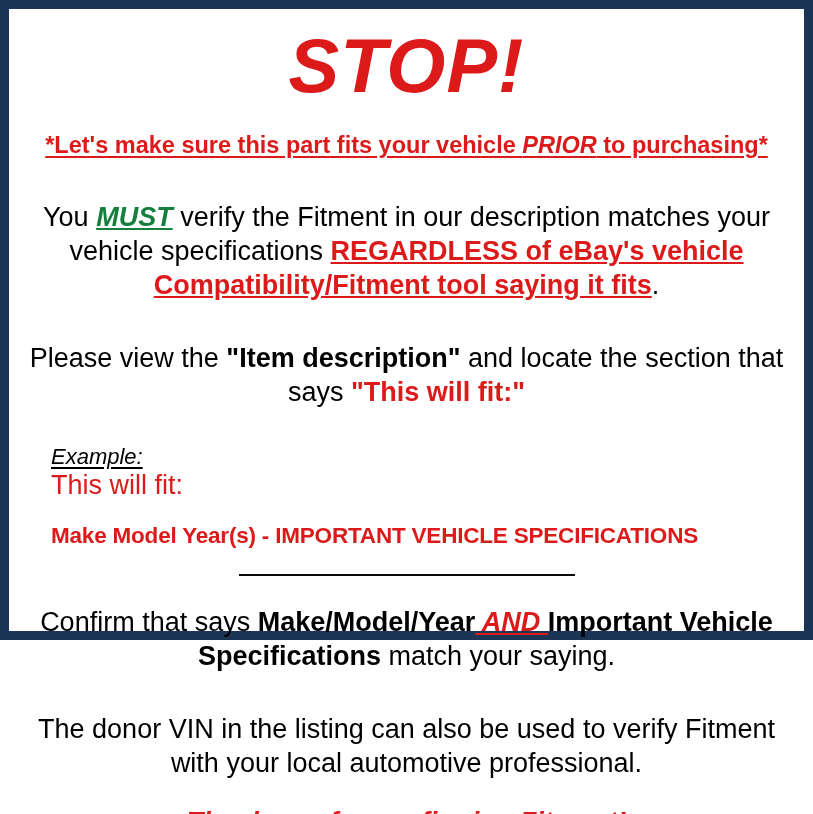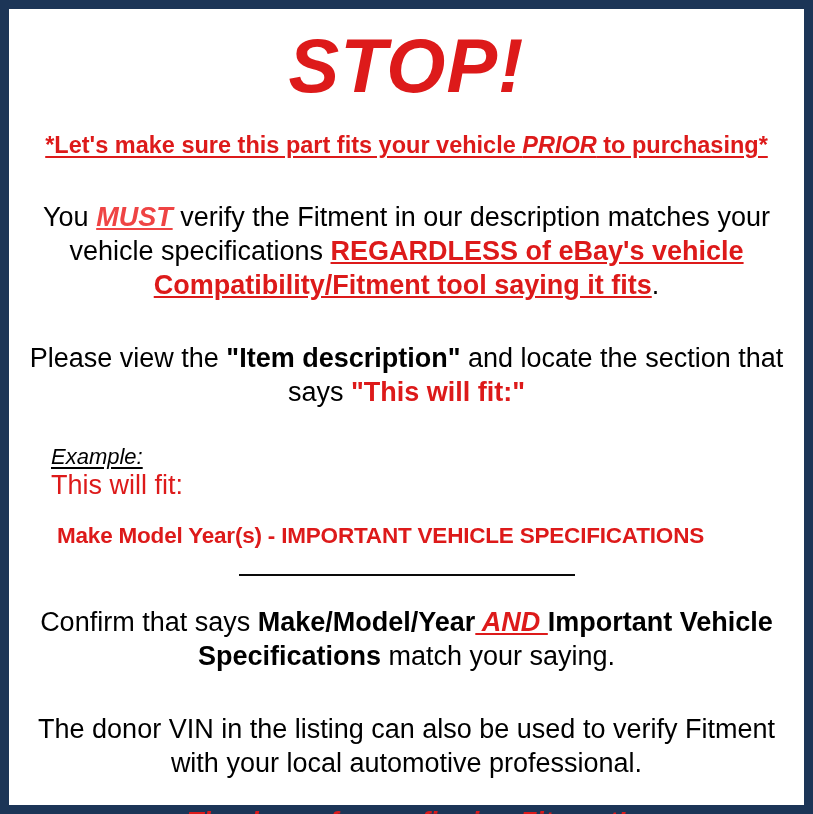--- a/index.html
+++ b/index.html
@@ -10,21 +10,21 @@
   body {
     width: 813px;
     height: 814px;
     overflow: hidden;
     font-family: "Liberation Sans", sans-serif;
   }
 
   #notice-card {
     box-sizing: border-box;
     width: 813px;
-    height: 814px;
+    height: 640px;
     border: 9px solid #1c3557;
     background: #ffffff;
     position: relative;
     text-align: center;
     color: #000000;
   }
   .i   { font-style: italic; }
 
   
   #stop-headline {
@@ -140,31 +140,31 @@
 
 <div id="notice-card" style="border-color: rgb(28, 53, 87); background: rgb(255, 255, 255);">
 
   <div id="stop-headline" style="color: rgb(221, 26, 26);">STOP!</div>
 
   <div id="tagline" style="color: rgb(221, 26, 26);">
     <span>*Let's make sure this part fits your vehicle </span><span class="i">PRIOR</span><span> to purchasing*</span>
   </div>
 
   <p class="body-para" id="para-must">
-    <span>You </span><span class="hot-ital" style="color: #ef4444; text-align: center;">MUST</span><span> verify the Fitment in our description matches your vehicle specifications </span><span class="hot" style="color: rgb(221, 26, 26);">REGARDLESS of eBay's vehicle Compatibility/Fitment tool saying it fits</span><span>.</span>
+    <span>You </span><span class="hot-ital" style="color: #15803d; text-align: center;">MUST</span><span> verify the Fitment in our description matches your vehicle specifications </span><span class="hot" style="color: rgb(221, 26, 26);">REGARDLESS of eBay's vehicle Compatibility/Fitment tool saying it fits</span><span>.</span>
   </p>
 
   <p class="body-para" id="para-itemdesc">
     <span>Please view the </span><span class="strong-black">"Item description"</span><span> and locate the section that says </span><span class="strong-red" style="color: rgb(221, 26, 26);">"This will fit:"</span>
   </p>
 
   <div id="example-block">
     <div id="example-label">Example:</div>
     <div id="example-fitline" style="color: rgb(221, 26, 26);">This will fit:</div>
-    <div id="example-spec" style="color: rgb(221, 26, 26); margin-left: 6px;">Make Model Year(s) - IMPORTANT VEHICLE SPECIFICATIONS</div>
+    <div id="example-spec" style="color: rgb(221, 26, 26);">Make Model Year(s) - IMPORTANT VEHICLE SPECIFICATIONS</div>
   </div>
 
   <div id="divider-wrap">
     <div id="divider"></div>
   </div>
 
   <p class="body-para" id="para-confirm">
     <span>Confirm that says </span><span class="strong-black">Make/Model/Year</span><span class="hot-ital" style="color: rgb(221, 26, 26);"> AND </span><span class="strong-black">Important Vehicle Specifications</span><span> match your saying.</span>
   </p>
 

